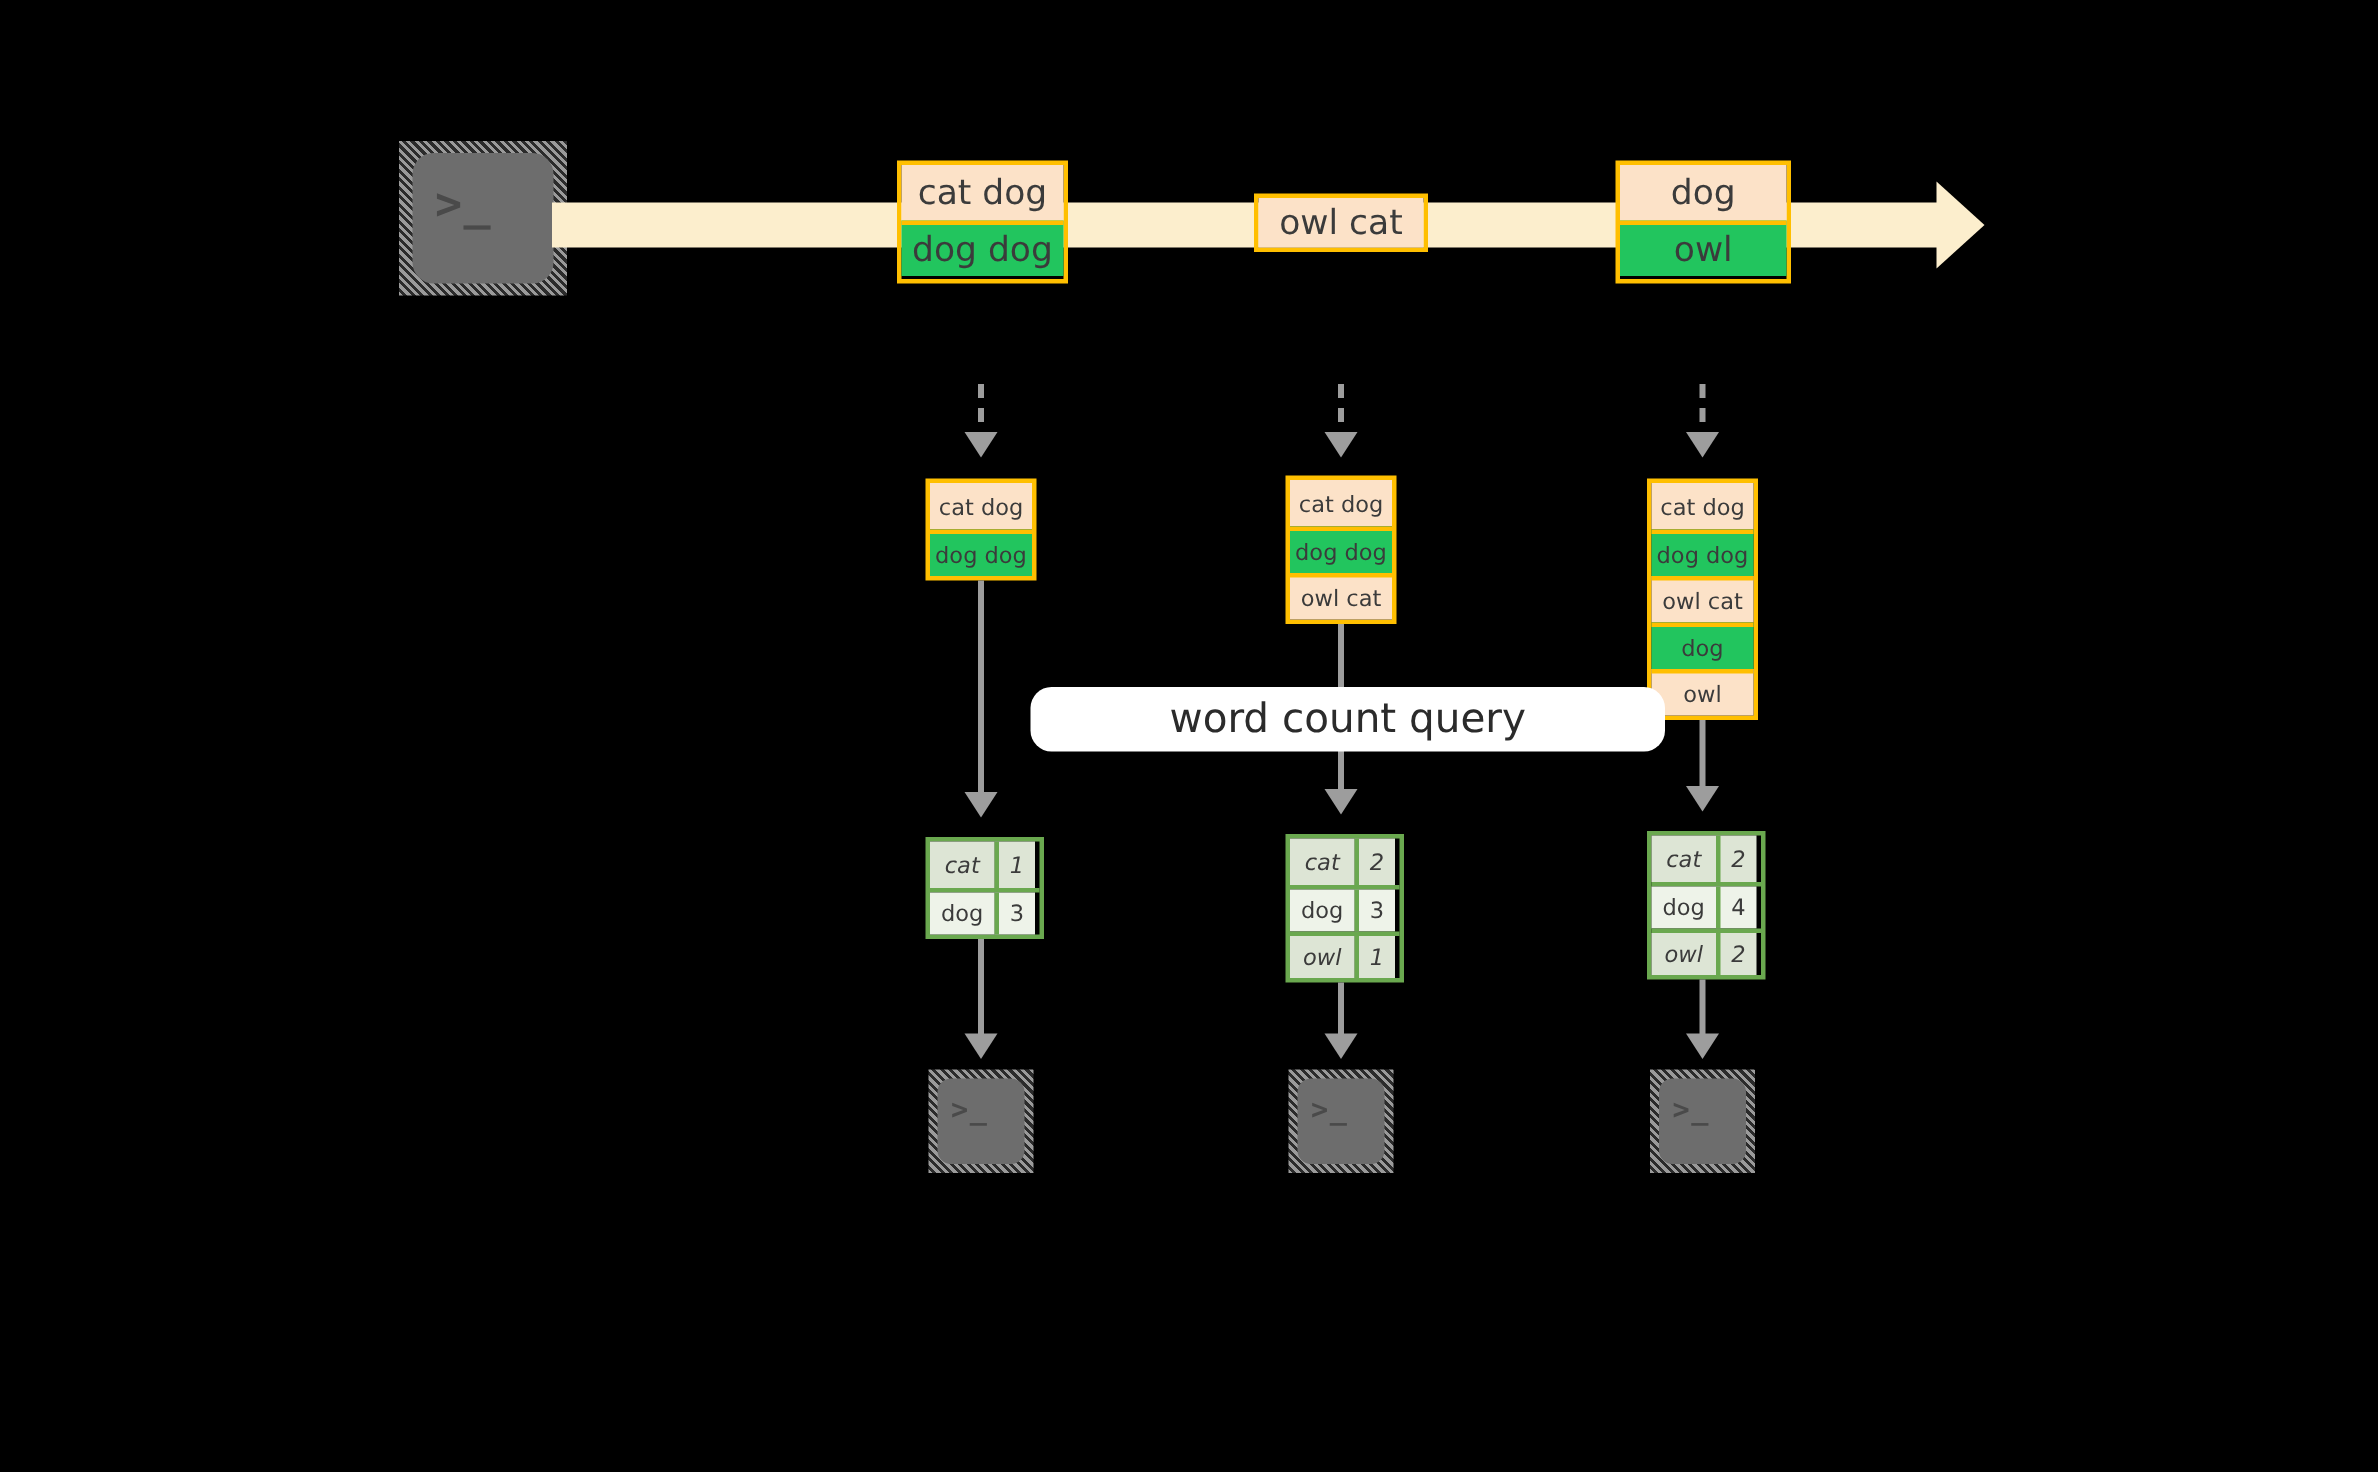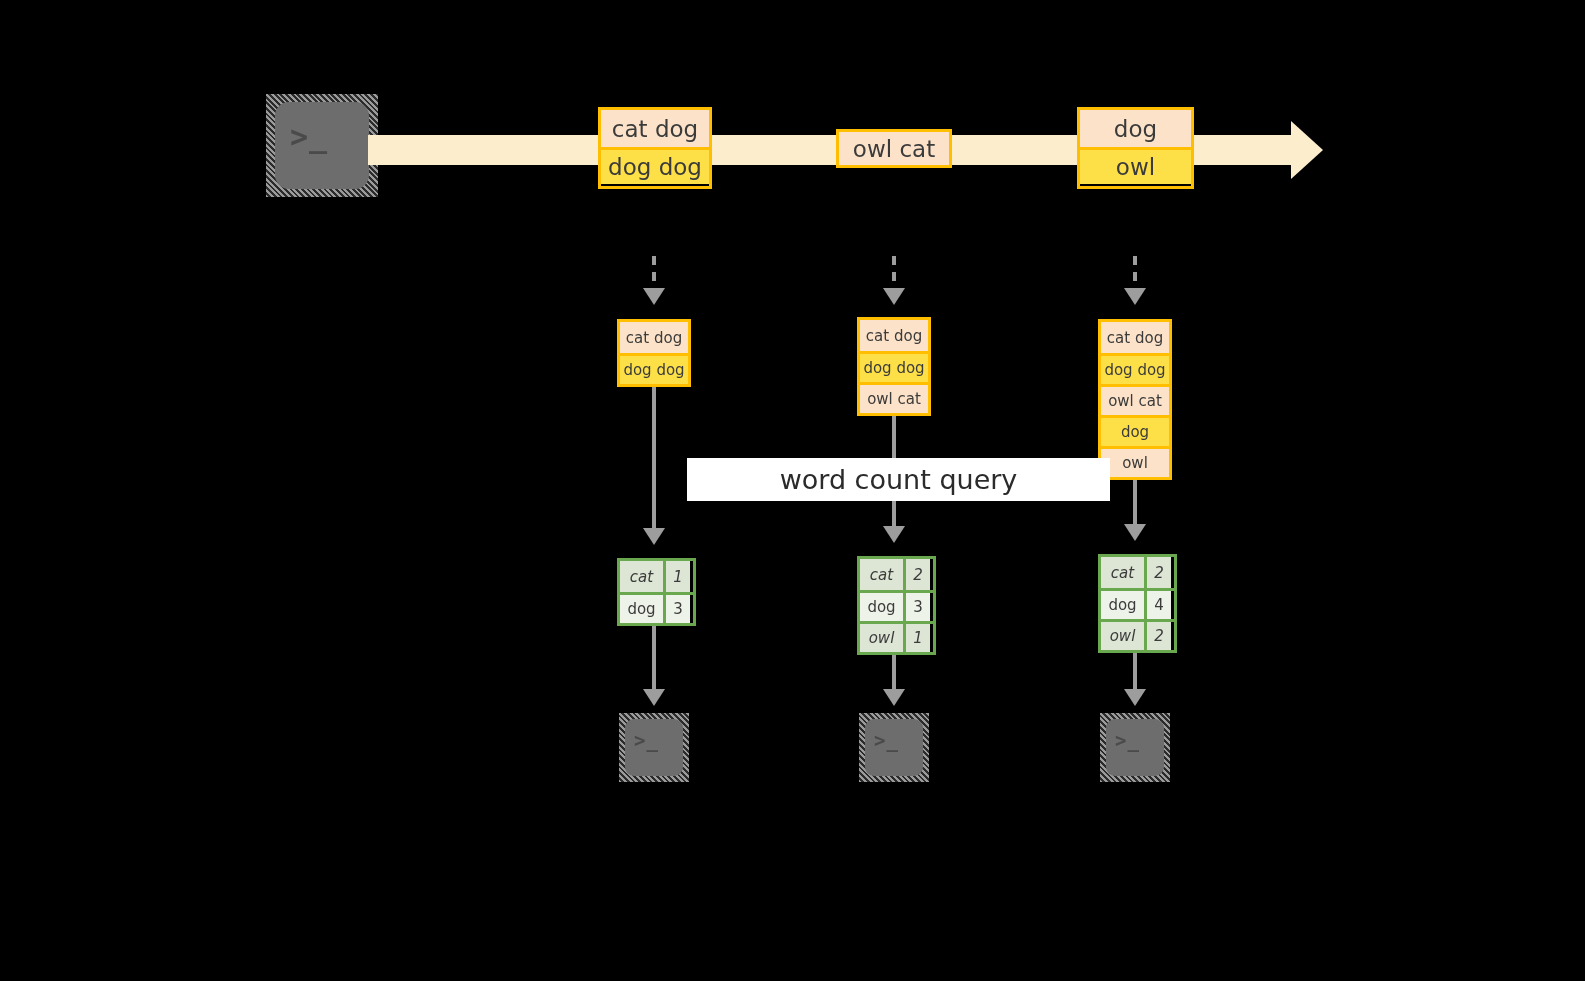--- a/index.html
+++ b/index.html
@@ -21,21 +21,21 @@
   .band-head{position:absolute;width:0;height:0;
         border-top:29px solid transparent;border-bottom:29px solid transparent;
         border-left:32px solid #fceecd;}
 
   
   .msgbox{position:absolute;box-sizing:border-box;border:3px solid #ffbf00;
           display:flex;flex-direction:column;}
   .msgrow{box-sizing:border-box;display:flex;align-items:center;
           justify-content:center;color:#3b3b3b;white-space:nowrap;}
   .msgrow.dark{background:#fce2c8;}
-  .msgrow.light{background:#fde047;}
+  .msgrow.light{background:#22c55e;}
   .msgrow.sep{border-top:3px solid #ffbf00;}
 
   
   .big .msgrow{height:37px;font-size:23px;}
   
   .small .msgrow{height:31px;font-size:15px;}
 
   
   .gtable{position:absolute;box-sizing:border-box;border:3px solid #6aa84f;
           display:flex;flex-direction:column;}
@@ -52,21 +52,21 @@
   .vline{position:absolute;width:4px;background:#9d9d9d;}
   .vdash{position:absolute;width:4px;
          background:repeating-linear-gradient(to bottom,
             #9d9d9d 0px,#9d9d9d 9px,transparent 9px,transparent 16px);}
   .vhead{position:absolute;width:0;height:0;
          border-left:11px solid transparent;border-right:11px solid transparent;
          border-top:17px solid #9d9d9d;}
 
   
   .label{position:absolute;background:#ffffff;display:flex;align-items:center;
-         justify-content:center;color:#2b2b2b;font-size:27px;white-space:nowrap;}
+         justify-content:center;color:#2b2b2b;font-size:27px;white-space:nowrap;border-radius:14px;}
 </style>
 </head>
 <body>
 
 <div id="stage">
 
   <div class="term" style="left:266px;top:94px;width:112px;height:103px;">
     <div class="term-inner" style="left:9px;top:8px;width:94px;height:87px;"></div>
     <div class="term-glyph" style="left:24px;top:28px;font-size:30px;">&gt;_</div>
   </div>

